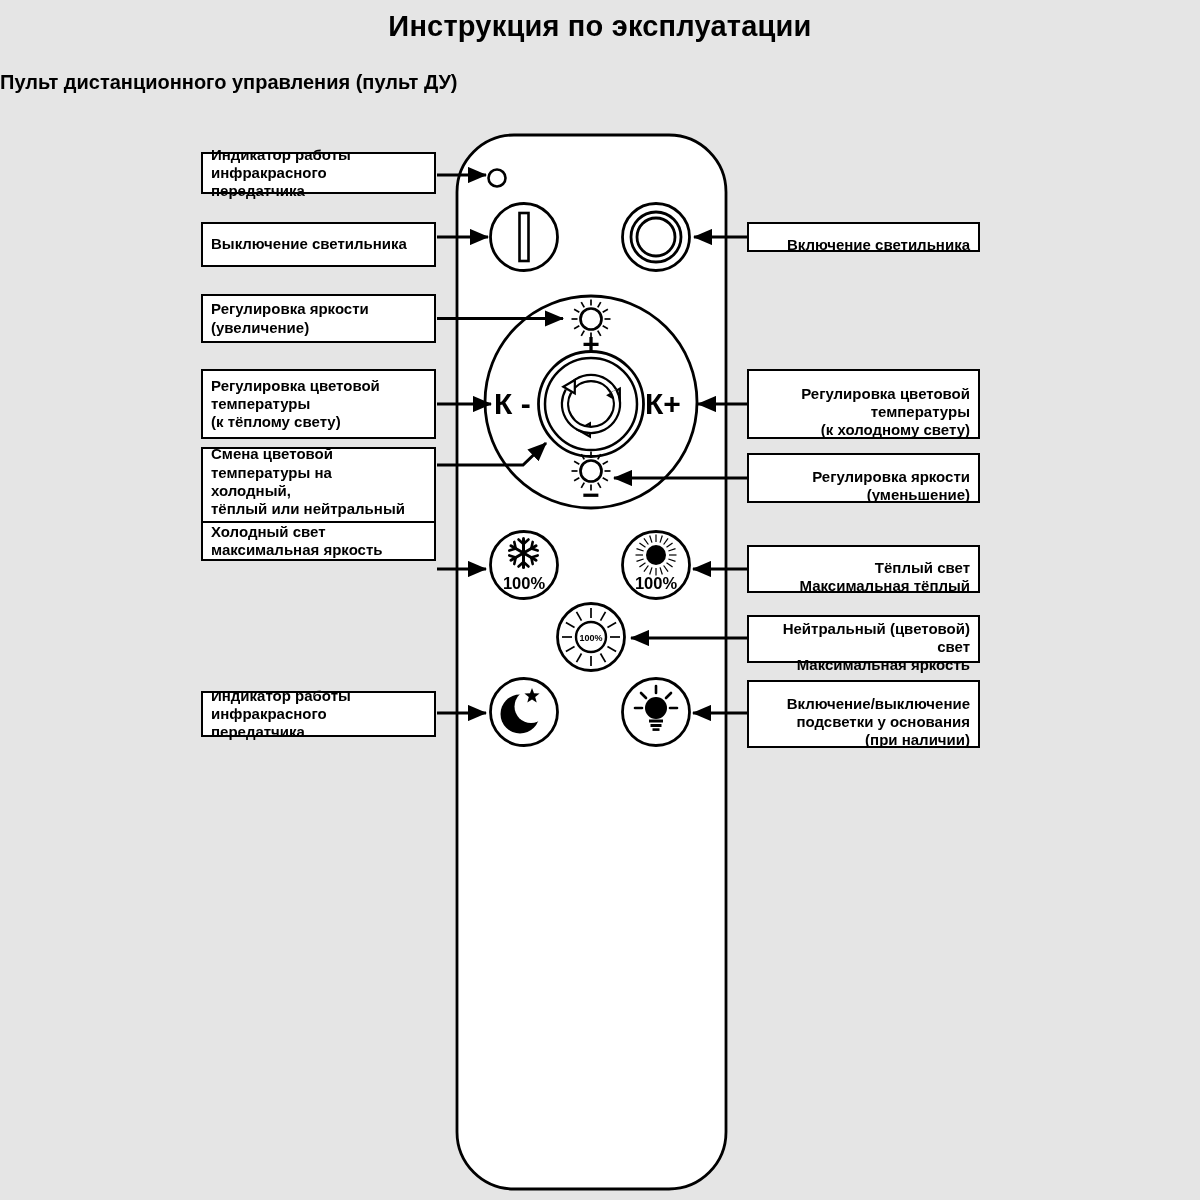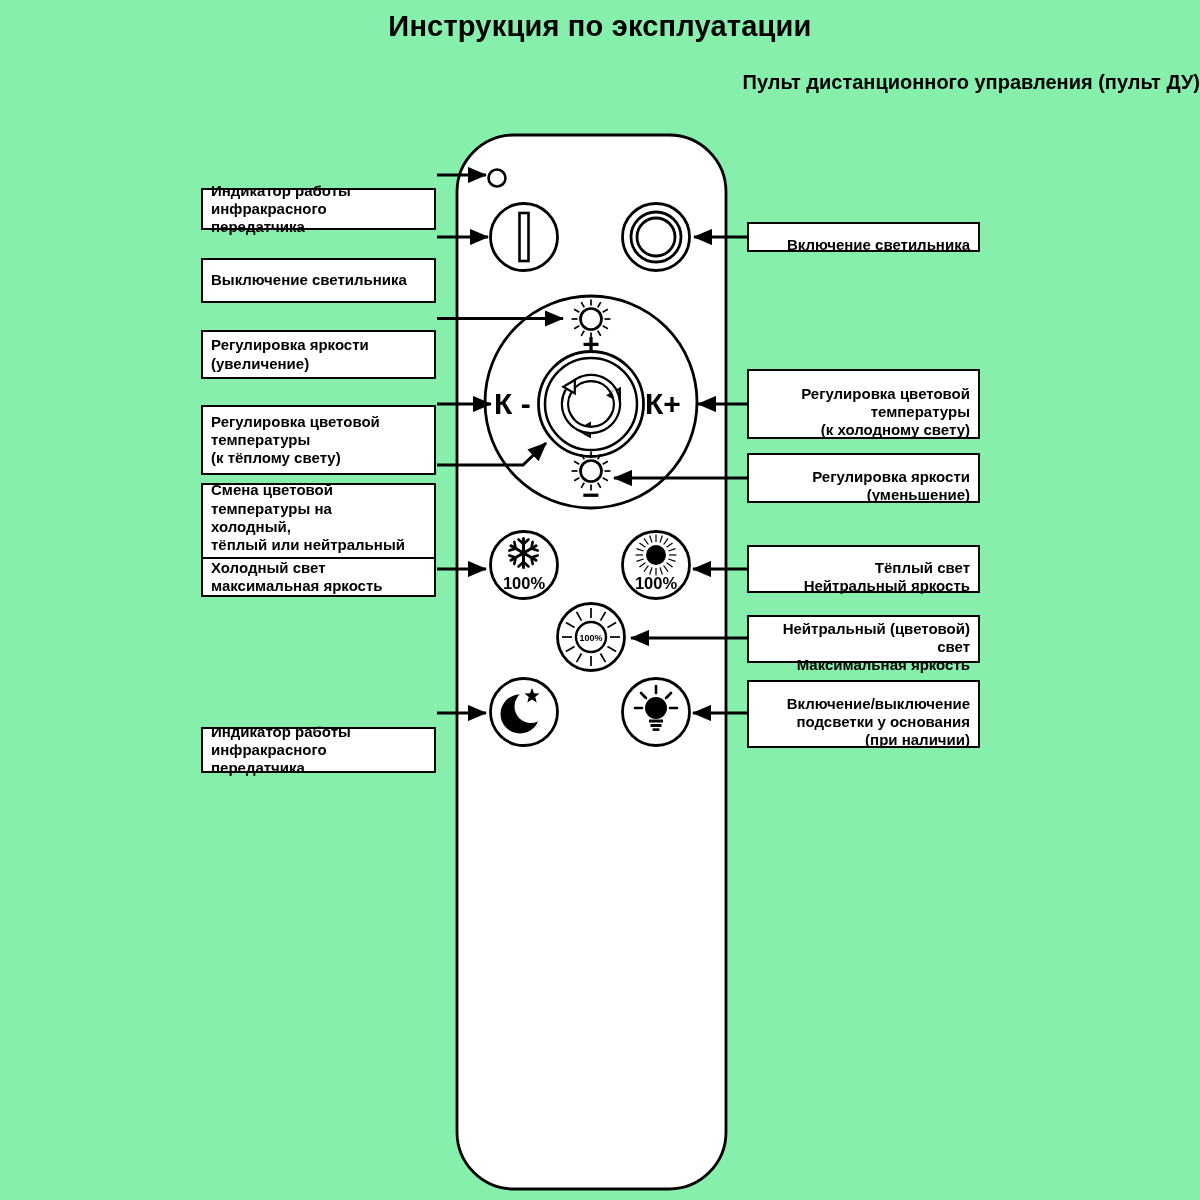--- a/index.html
+++ b/index.html
@@ -1,26 +1,26 @@
 <!DOCTYPE html>
 <html><head>
 <meta charset="utf-8">
 <style>
   html,body{margin:0;padding:0;background:#fff;}
-  .stage{position:relative;width:1200px;height:1200px;background:#86efac;overflow:hidden;
+  .stage{position:relative;width:1200px;height:1200px;background:#e5e5e5;overflow:hidden;
          font-family:"Liberation Sans",sans-serif;color:#000;text-decoration:underline;}
   .title{position:absolute;top:10px;left:0;width:1200px;text-align:center;
          font-size:29px;font-weight:bold;letter-spacing:.2px;}
-  .subtitle{position:absolute;top:71px;left:0;width:1200px;text-align:right;
+  .subtitle{position:absolute;top:71px;left:0;width:1200px;text-align:left;
          font-size:20px;font-weight:bold;}
   svg.diagram{position:absolute;top:0;left:0;}
   .box{position:absolute;box-sizing:border-box;border:2.4px solid #000;background:#fff;
        display:flex;align-items:center;font-size:15px;font-weight:bold;line-height:1.22;
        white-space:pre-line;}
-  .box.l{left:201px;width:235px;padding:2px 20px 2px 8px;justify-content:flex-start;text-align:left;margin-top:36px;}
+  .box.l{left:201px;width:235px;padding:2px 20px 2px 8px;justify-content:flex-start;text-align:left;}
   .box.r{left:747px;width:233px;padding:18px 8px 2px 4px;justify-content:flex-end;text-align:right;}
   text.sym{font-family:"Liberation Sans",sans-serif;font-weight:bold;font-size:30px;text-anchor:middle;}
   text.klabel{font-family:"Liberation Sans",sans-serif;font-weight:bold;font-size:30px;}
   text.pct{font-family:"Liberation Sans",sans-serif;font-weight:bold;font-size:16.5px;text-anchor:middle;}
   text.pcts{font-family:"Liberation Sans",sans-serif;font-weight:bold;font-size:9px;text-anchor:middle;}
 </style>
 </head>
 <body>
 
 <div class="stage">
@@ -258,20 +258,20 @@
   <div class="box l" style="top:691px;height:46px">Индикатор работы
 инфракрасного передатчика</div>
 
   <div class="box r" style="top:222px;height:30px">Включение светильника</div>
   <div class="box r" style="top:369px;height:70px">Регулировка цветовой
 температуры
 (к холодному свету)</div>
   <div class="box r" style="top:453px;height:50px">Регулировка яркости
 (уменьшение)</div>
   <div class="box r" style="top:545px;height:48px">Тёплый свет
-Нейтральный яркость</div>
+Максимальная тёплый</div>
   <div class="box r" style="top:615px;height:48px">Нейтральный (цветовой) свет
 Максимальная яркость</div>
   <div class="box r" style="top:680px;height:68px">Включение/выключение
 подсветки у основания
 (при наличии)</div>
 
 </div>
 
 </body></html>

